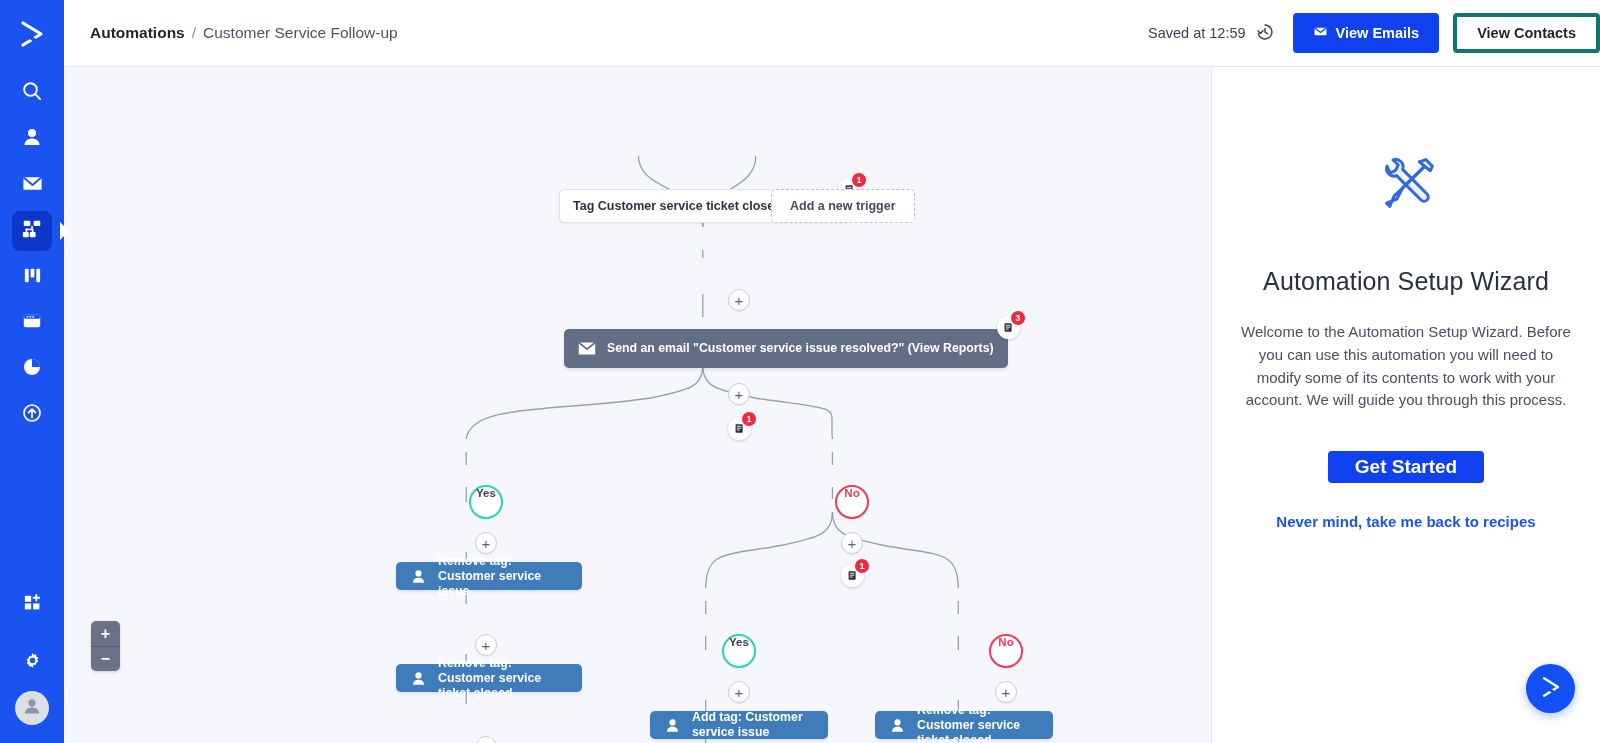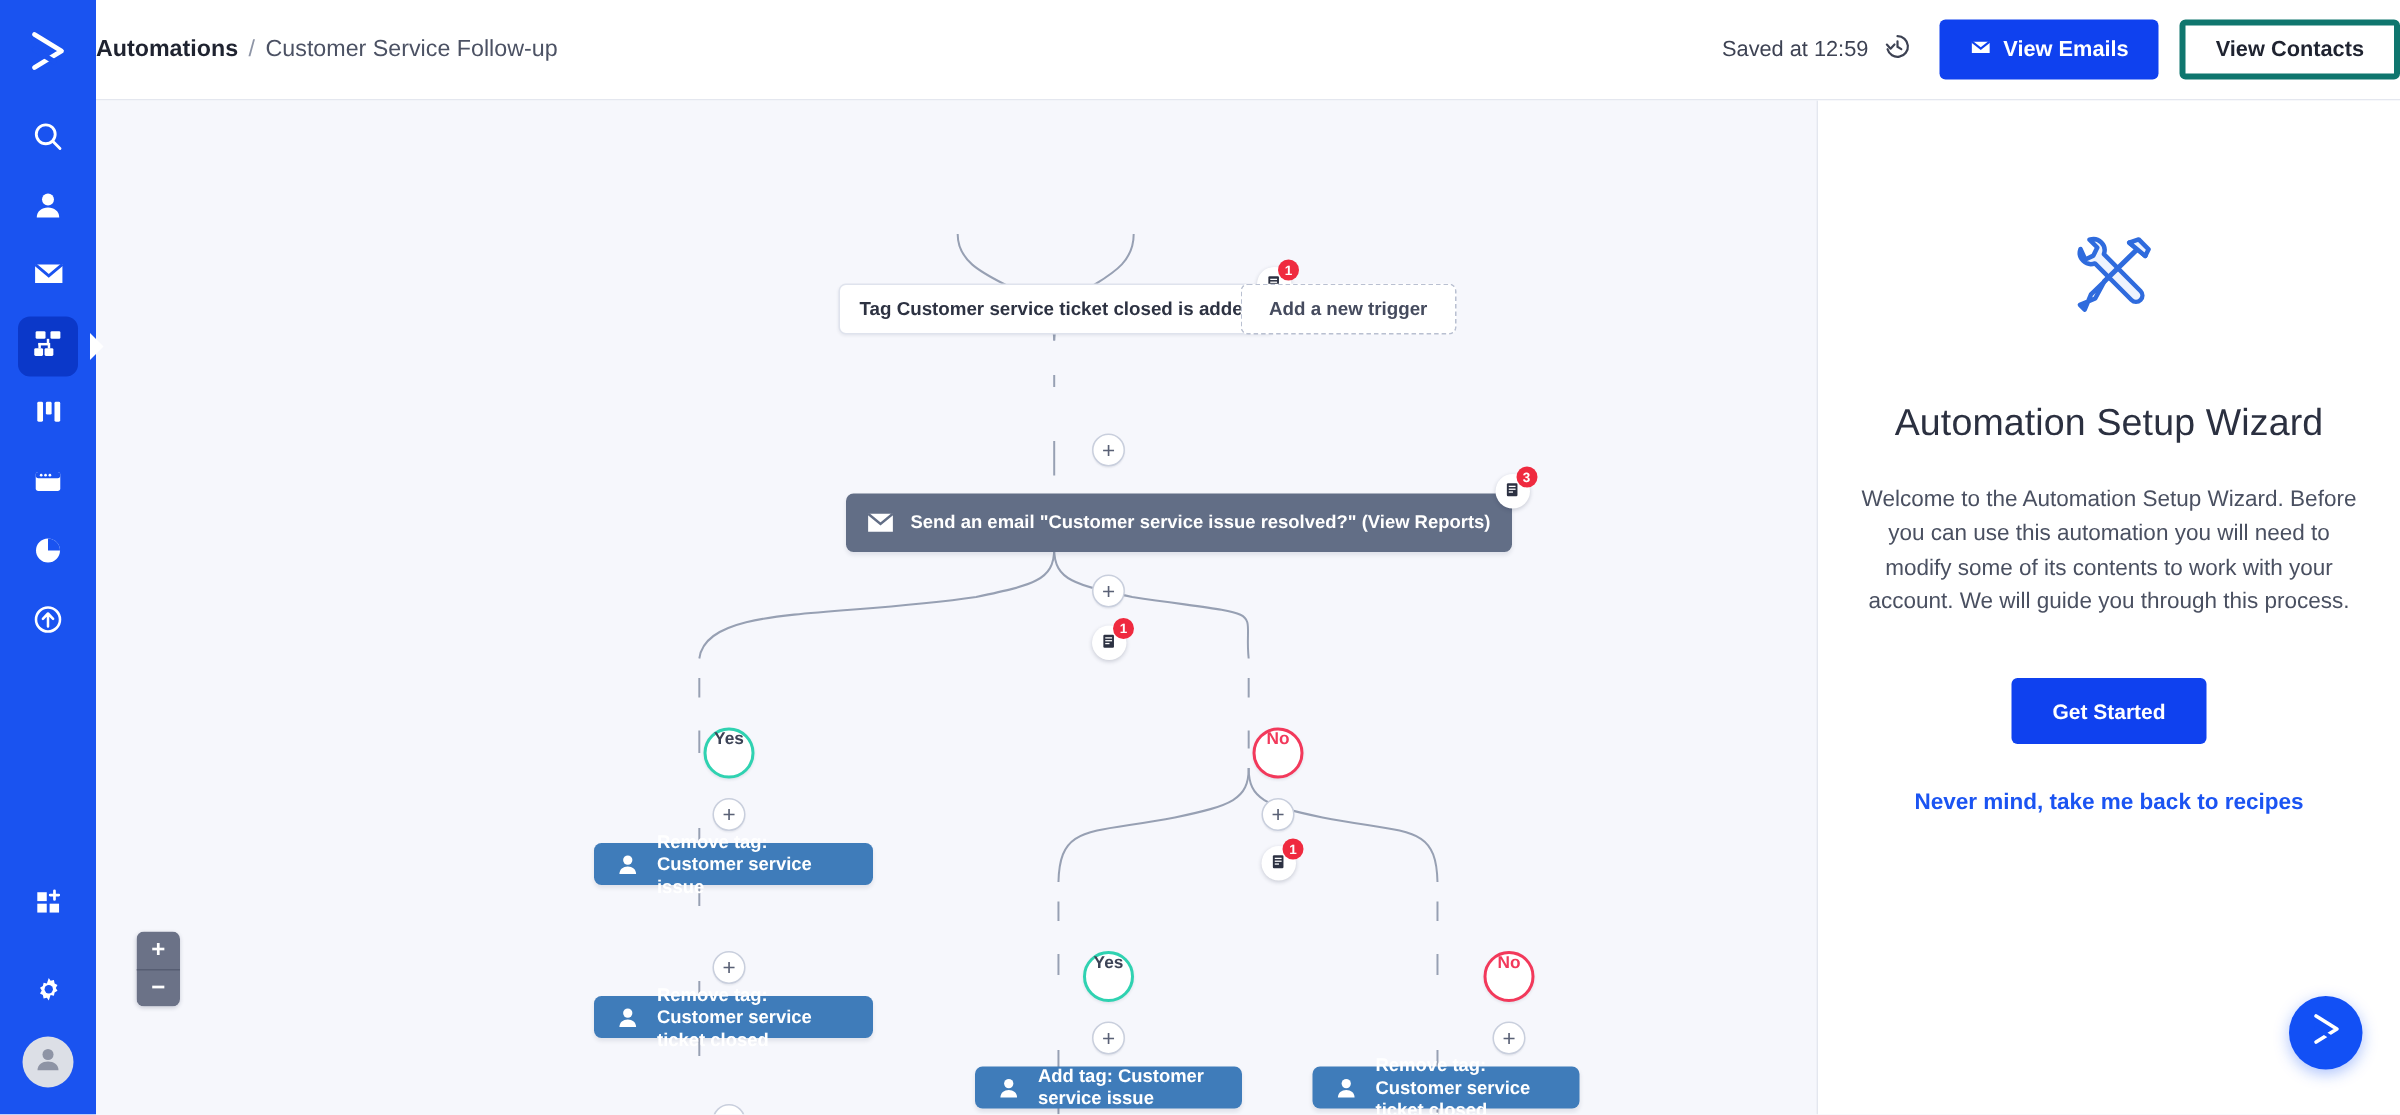--- a/index.html
+++ b/index.html
@@ -43,20 +43,21 @@
   .rail-bottom { display:flex; flex-direction:column; align-items:center; padding-bottom: 4px;}
   .rail-bottom .rail-item { margin: 9px 0; }
 
   
   .main { flex: 1 1 auto; display: flex; flex-direction: column; min-width: 0; position: relative; }
 
   .topbar {
     height: 67px; background: #ffffff;
     border-bottom: 1px solid #e4e7ef;
     display: flex; align-items: center;
+    padding-left: 26px;
     position: relative;
     flex: 0 0 67px;
   }
   .breadcrumb { display: flex; align-items: baseline; gap: 7px; font-size: 15.5px; }
   .bc-root { font-weight: 700; color: #1f2330; }
   .bc-sep { color: #8e95a6; font-weight: 400; }
   .bc-leaf { color: #4c5264; font-weight: 400; }
 
   .top-right { margin-left: auto; display: flex; align-items: center; height: 100%; }
   .saved {
@@ -171,22 +172,22 @@
     padding: 40px 26px 0;
   }
   .wiz-icon { margin-top: 46px; }
   .wiz-title { font-size: 25px; color: #2b3040; margin-top: 44px; font-weight: 400; letter-spacing: .1px; }
   .wiz-copy {
     margin-top: 25px; font-size: 15px; line-height: 1.52; color: #4a5061;
     text-align: center; max-width: 330px;
   }
   .wiz-cta {
     margin-top: 39px; background: #0f41ef; color: #fff;
-    height: 44px; padding: 0 27px; border-radius: 4px;
-    font-size: 14px; font-weight: 700;
+    height: 32px; padding: 0 27px; border-radius: 4px;
+    font-size: 19px; font-weight: 700;
     display: flex; align-items: center; justify-content: center; cursor: pointer;
   }
   .wiz-link {
     margin-top: 30px; color: #1b54f2; font-size: 15px; font-weight: 700; cursor: pointer;
   }
   .fab {
     position: absolute; right: 25px; bottom: 30px;
     width: 49px; height: 49px; border-radius: 50%; background: #1250f5;
     display: flex; align-items: center; justify-content: center;
     box-shadow: 0 3px 10px rgba(18,80,245,.35); cursor: pointer;
@@ -412,21 +413,21 @@
                   <rect x="2" y="1.5" width="9" height="11" rx="1" fill="#2c3142"></rect>
                   <rect x="3.6" y="3.6" width="5.8" height="1.1" fill="#fff"></rect>
                   <rect x="3.6" y="6" width="5.8" height="1.1" fill="#fff"></rect>
                   <rect x="3.6" y="8.4" width="3.6" height="1.1" fill="#fff"></rect>
                 </svg>
             </span>
             <span class="cnt">1</span>
           </div>
         </div>
 
-        <div class="node" style="left:763px; top:122px;">
+        <div class="node" style="left:707px; top:122px;">
           <div class="trigger-add">
             <span>Add a new trigger</span>
           </div>
         </div>
 
         <div class="node plus" style="left:664px; top:222px;">
           <span>+</span>
         </div>
 
         <div class="node" style="left:500px; top:262px;">

